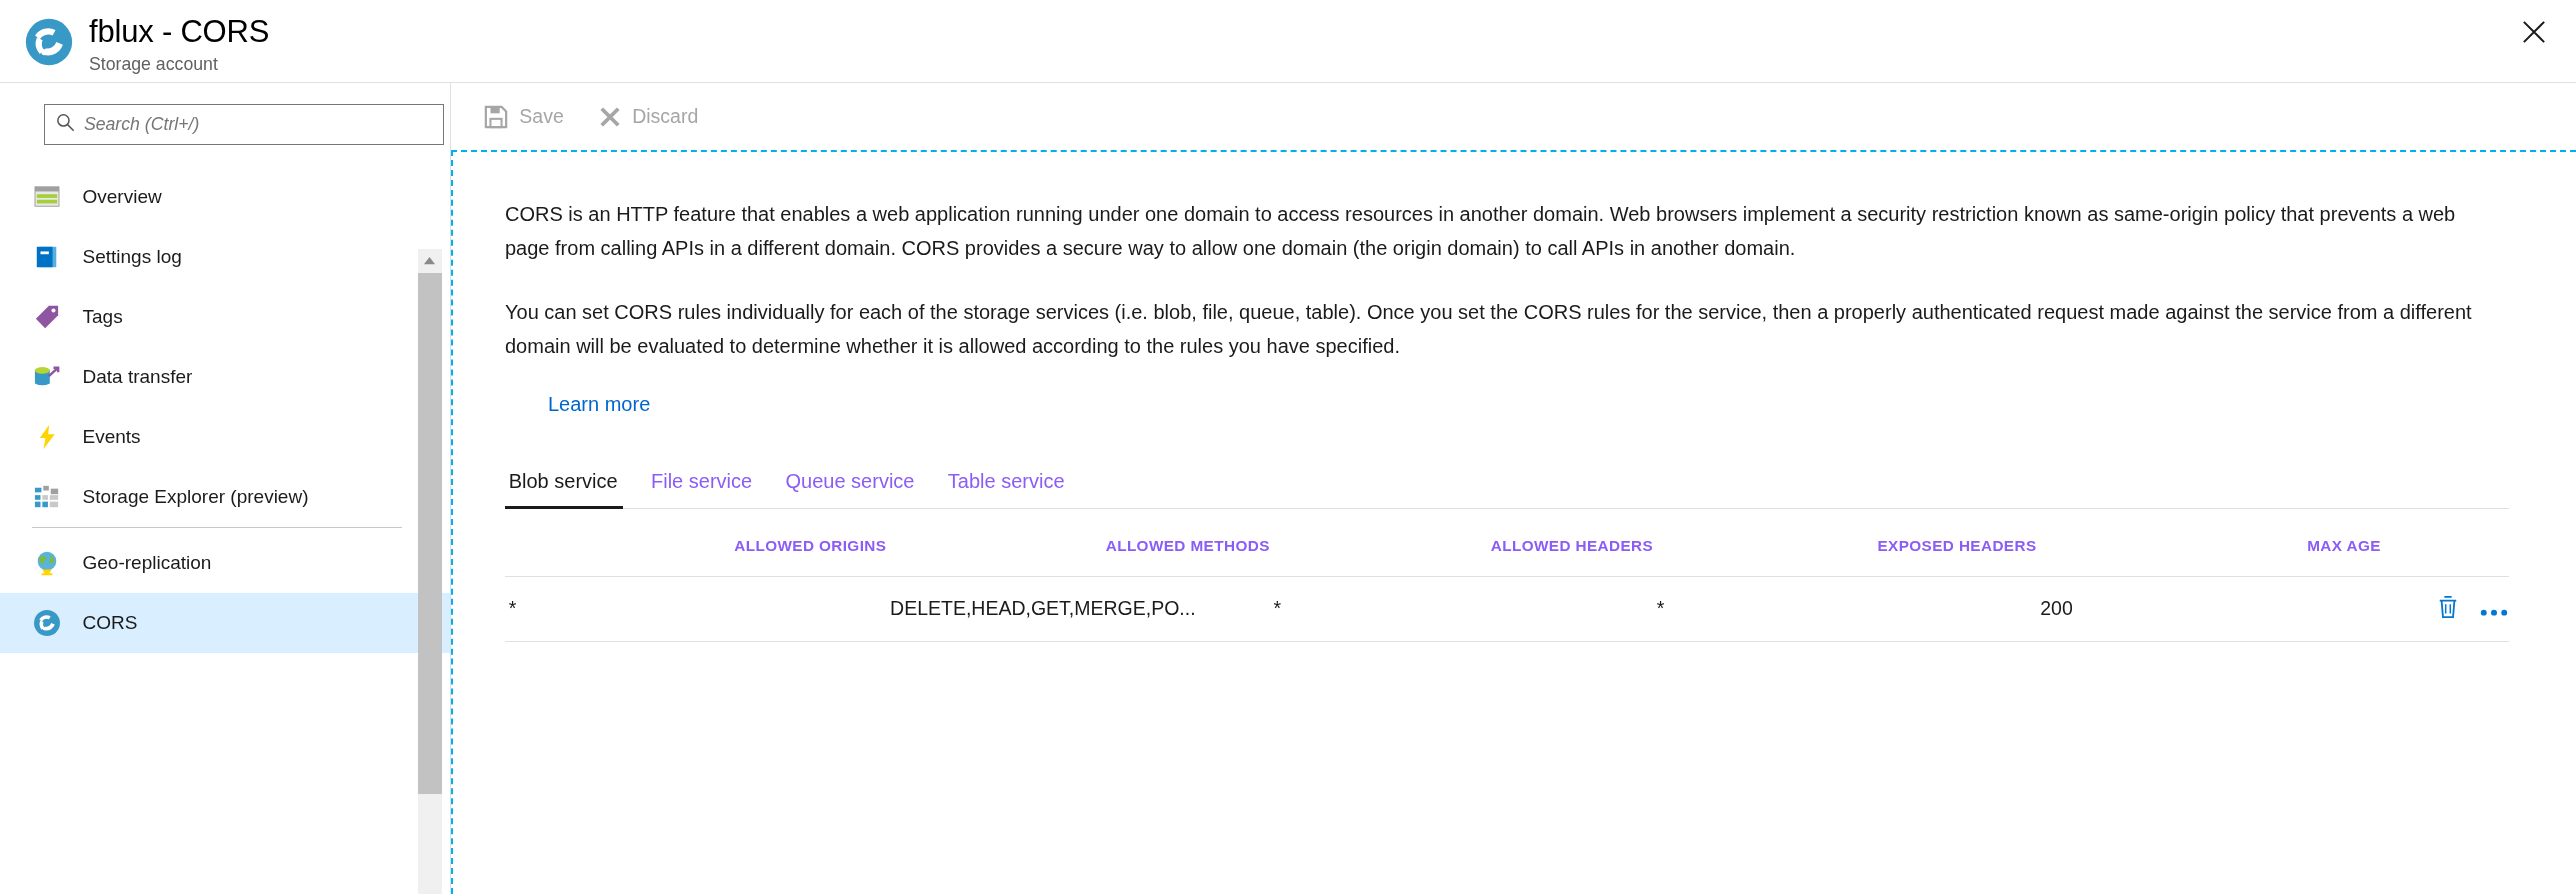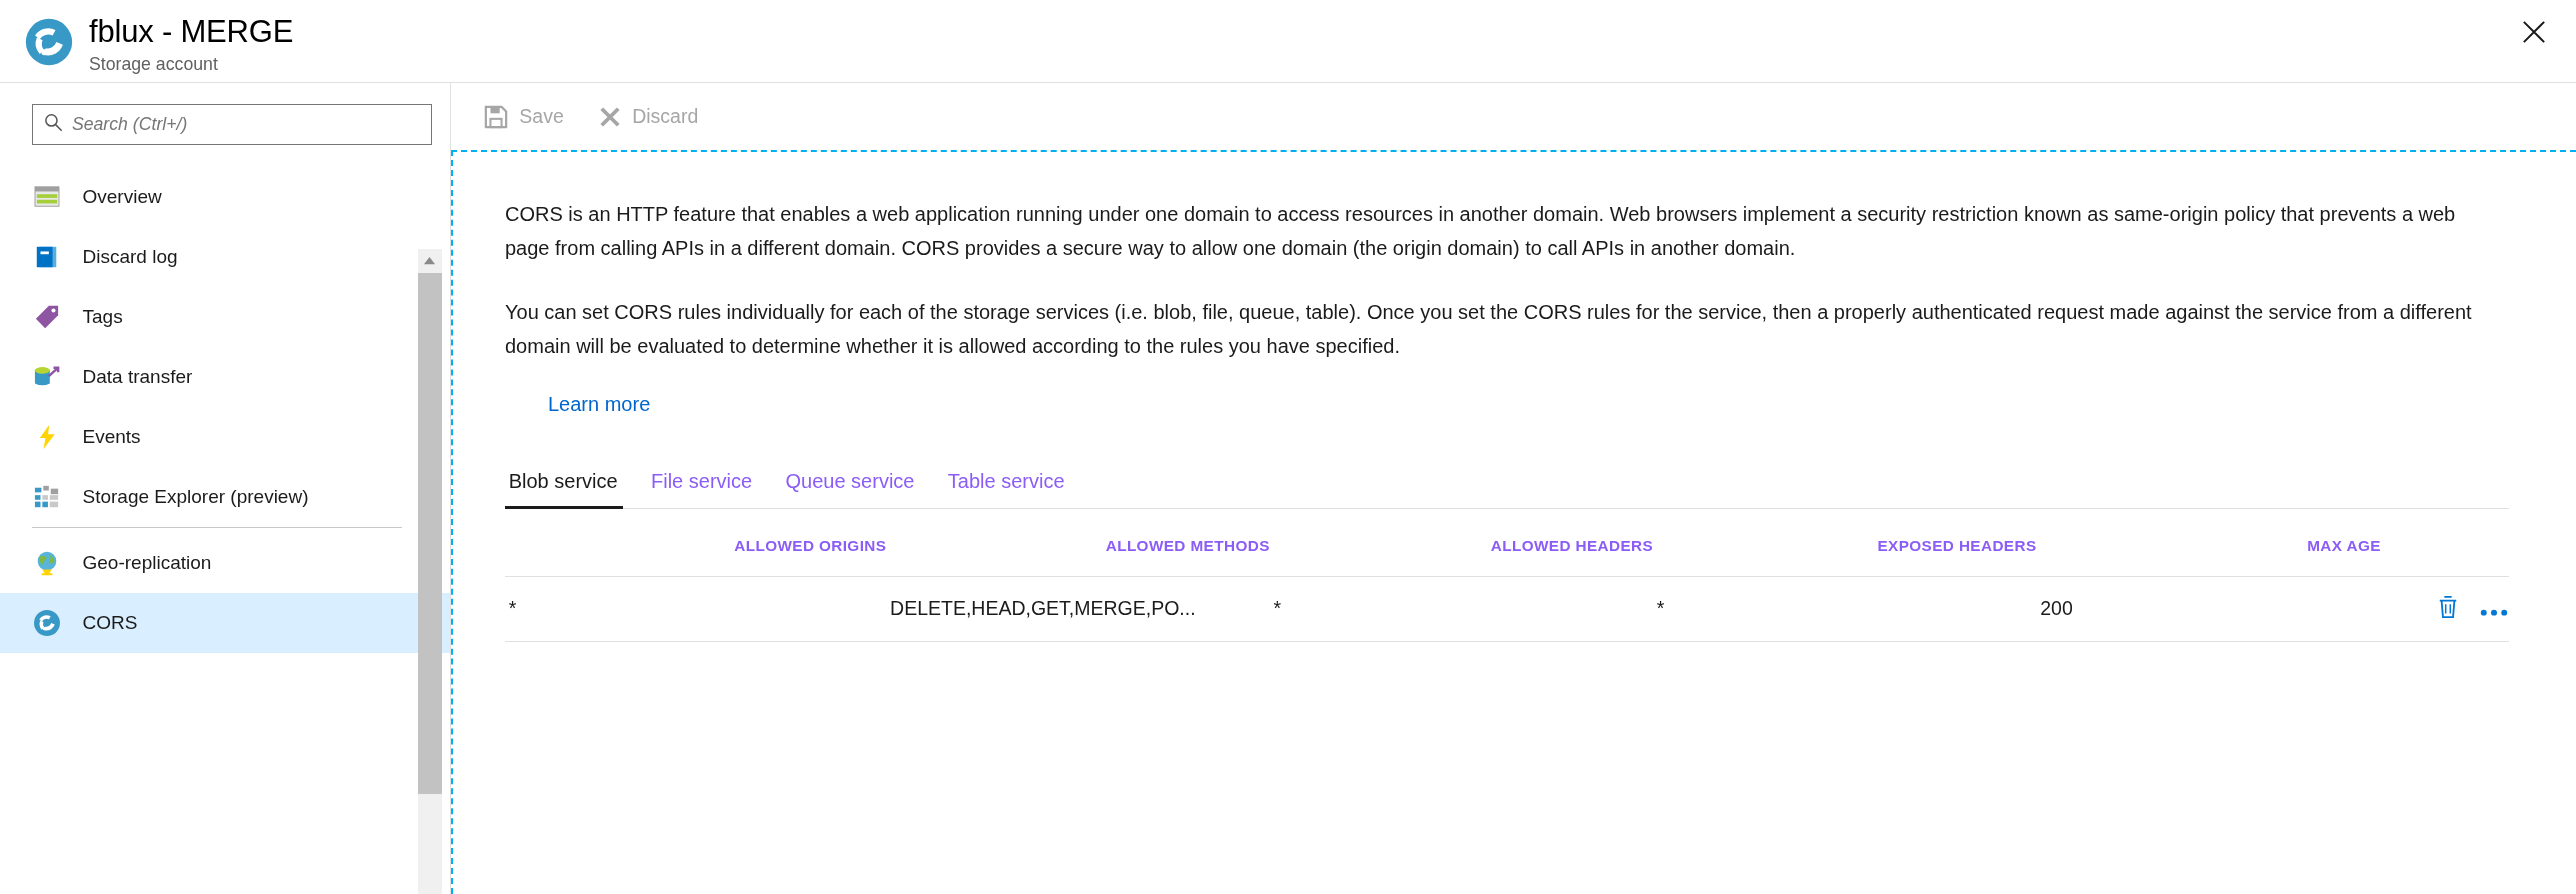--- a/index.html
+++ b/index.html
@@ -72,20 +72,21 @@
     flex: 0 0 450px;
     position: relative;
     background: #ffffff;
     padding-top: 20.5px;
   }
   .search-row {
     display: flex;
     align-items: flex-end;
     padding: 0 0 0 32px;
     position: relative;
+    margin-left: 12px;
   }
   .search-box {
     width: 400px;
     height: 41px;
     border: 0.9px solid #767676;
     background: #fff;
     display: flex;
     align-items: center;
     padding-left: 11px;
   }
@@ -325,21 +326,21 @@
       <svg width="50" height="50" viewBox="0 0 54 54">
         <circle cx="27" cy="27" r="25" fill="#3999c6"></circle>
         <path d="M12 20 a17 17 0 0 1 22 -6 l-3 6 a11 11 0 0 0 -14 4 z" fill="#ffffff"></path>
         <path d="M42 30 a17 17 0 0 1 -20 11 l1 -7 a11 11 0 0 0 12 -7 z" fill="#ffffff"></path>
         <path d="M17 40 a17 17 0 0 1 -3 -18 l6 3 a11 11 0 0 0 2 11 z" fill="#ffffff"></path>
         <circle cx="27" cy="27" r="5" fill="#3999c6"></circle>
         <circle cx="22" cy="38" r="3.2" fill="#ffffff"></circle>
       </svg>
     </span>
     <div class="header-titles">
-      <div class="blade-title">fblux - MERGE</div>
+      <div class="blade-title">fblux - CORS</div>
       <div class="blade-subtitle">Storage account</div>
     </div>
     <button class="close-btn">
       <span>
         <svg width="24" height="24" viewBox="0 0 26 26">
           <path d="M2 2 L24 24 M24 2 L2 24" stroke="#1b1b1b" stroke-width="2.2" fill="none"></path>
         </svg>
       </span>
     </button>
   </div>
@@ -383,21 +384,21 @@
         </li>
 
         <li class="nav-item">
           <span class="nav-icon">
             <svg width="26" height="26" viewBox="0 0 28 28">
               <rect x="6" y="3" width="18" height="22" fill="#59aee0"></rect>
               <rect x="3" y="3" width="17" height="22" fill="#0072c6"></rect>
               <rect x="7" y="8" width="9" height="3" fill="#ffffff"></rect>
             </svg>
           </span>
-          <span class="nav-label">Discard log</span>
+          <span class="nav-label">Settings log</span>
         </li>
 
 
         <li class="nav-item">
           <span class="nav-icon">
             <svg width="26" height="26" viewBox="0 0 28 28">
               <path d="M16 2 L26 2 L26 12 L12 26 L2 16 Z" fill="#8e55a2"></path>
               <circle cx="21" cy="7" r="2.2" fill="#ffffff"></circle>
             </svg>
           </span>

